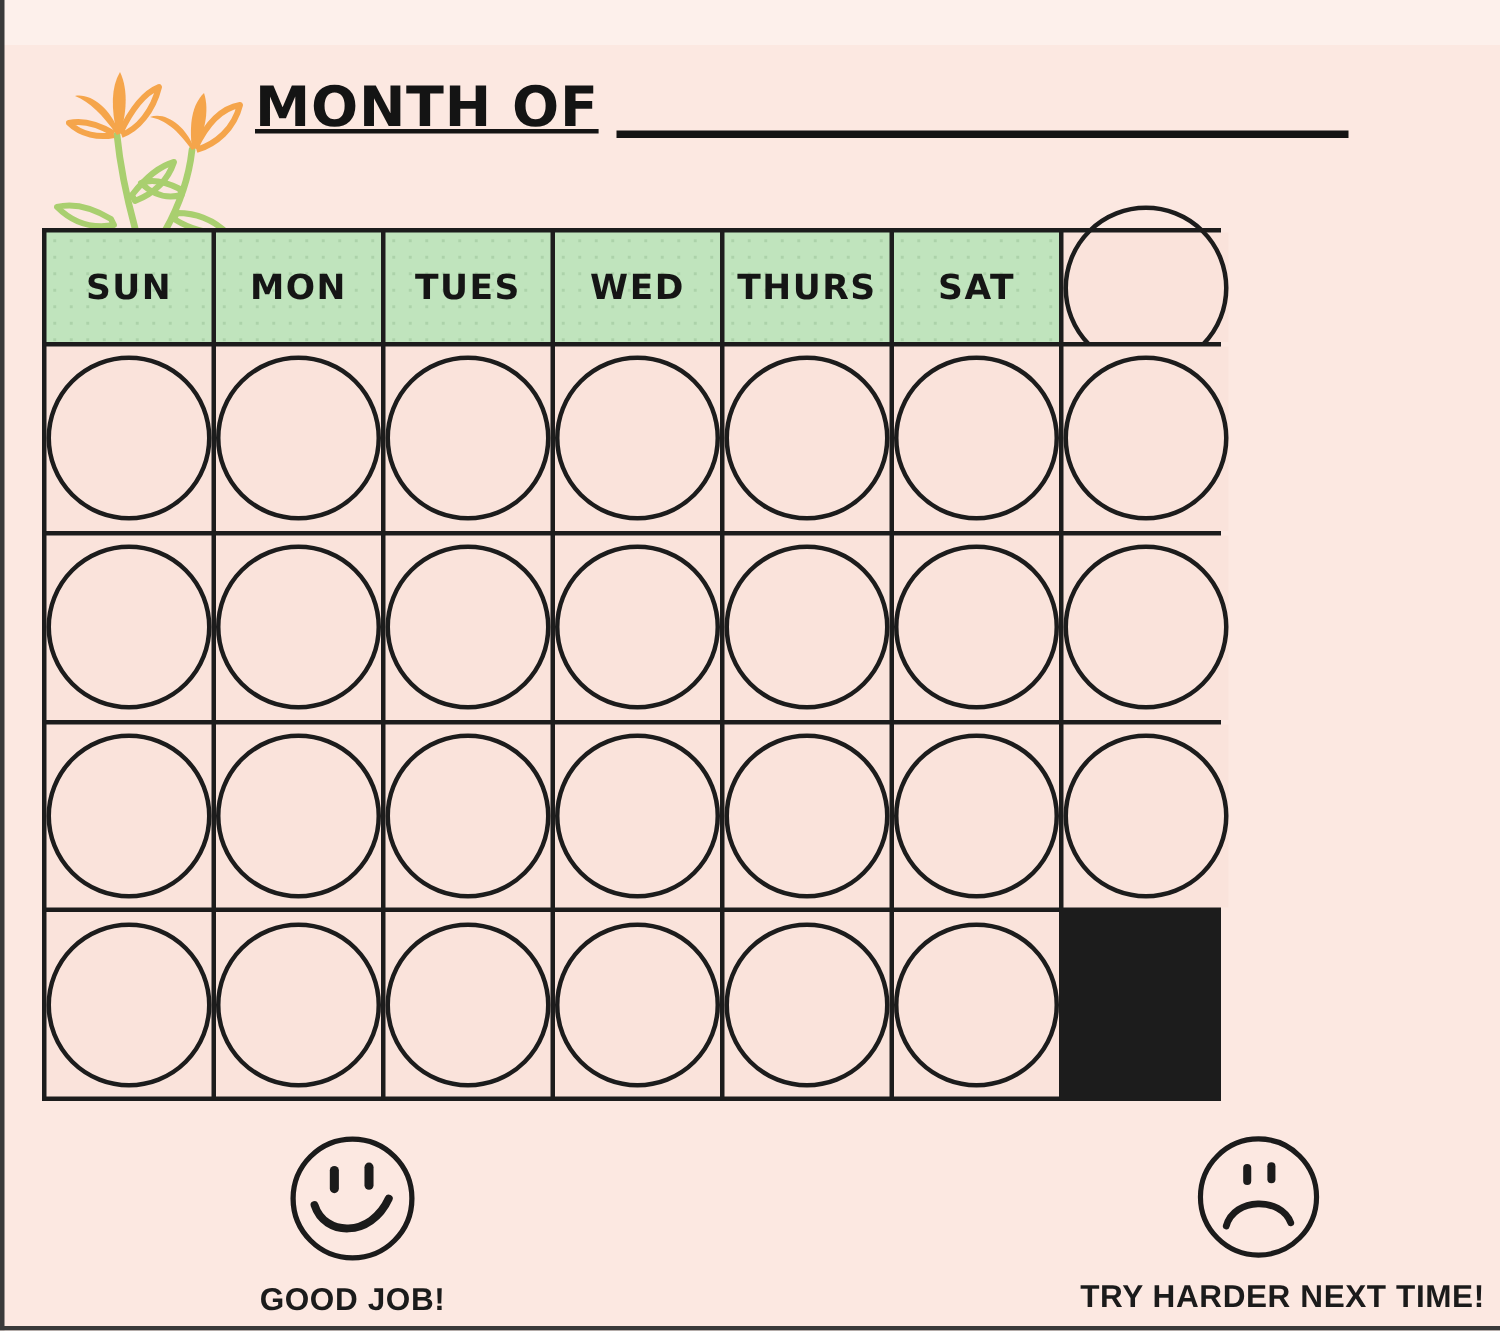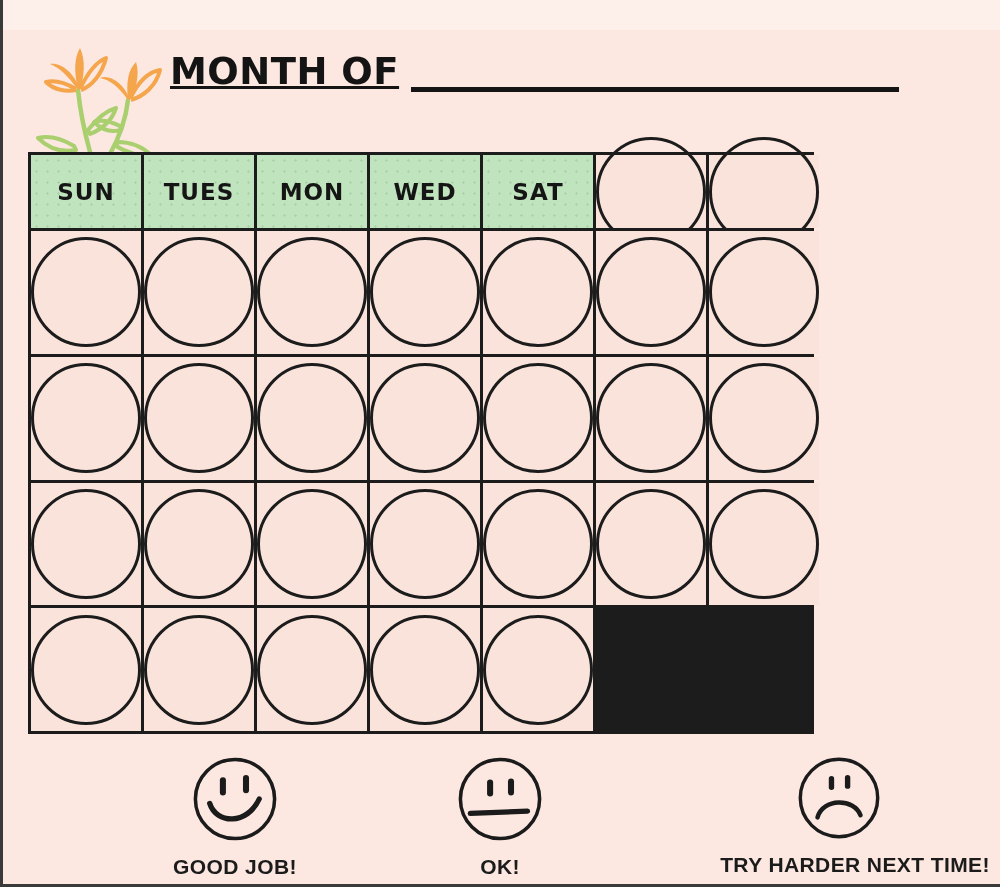--- a/index.html
+++ b/index.html
@@ -127,27 +127,30 @@
   </svg>
 
   <div class="title">MONTH OF</div>
   <div class="month-line"></div>
 
   <div class="calendar-grid">
       <div class="hcell">
         <span>SUN</span>
       </div>
       <div class="hcell">
+        <span>MON</span>
+      </div>
+      <div class="hcell">
         <span>TUES</span>
       </div>
       <div class="hcell">
-        <span>MON</span>
-      </div>
-      <div class="hcell">
         <span>WED</span>
+      </div>
+      <div class="hcell">
+        <span>THURS</span>
       </div>
       <div class="hcell">
         <span>SAT</span>
       </div>
       <div class="dcell">
         <div class="slot"></div>
       </div>
       <div class="dcell">
         <div class="slot"></div>
       </div>
@@ -234,29 +237,20 @@
   <div class="legend-item l1">
     <svg class="face" width="88" height="88" viewBox="0 0 80 80" fill="none">
       <circle cx="40" cy="40" r="36" stroke="#1b1b1b" stroke-width="3.2"></circle>
       <path d="M29 23 L29 34" stroke="#1b1b1b" stroke-width="5.5" stroke-linecap="round"></path>
       <path d="M50 21 L50 32" stroke="#1b1b1b" stroke-width="5.5" stroke-linecap="round"></path>
       <path d="M17 44 C23 63 51 64 62 40" stroke="#1b1b1b" stroke-width="4.8" stroke-linecap="round"></path>
     </svg>
     <div class="legend-label">GOOD JOB!</div>
   </div>
 
-  <div class="legend-item l2">
-    <svg class="face" width="88" height="88" viewBox="0 0 80 80" fill="none">
-      <circle cx="40" cy="40" r="36" stroke="#1b1b1b" stroke-width="3.2"></circle>
-      <path d="M31 25 L31 35" stroke="#1b1b1b" stroke-width="5.5" stroke-linecap="round"></path>
-      <path d="M50 24 L50 34" stroke="#1b1b1b" stroke-width="5.5" stroke-linecap="round"></path>
-      <path d="M13 53 L65 51" stroke="#1b1b1b" stroke-width="4.8" stroke-linecap="round"></path>
-    </svg>
-    <div class="legend-label">OK!</div>
-  </div>
 
   <div class="legend-item l3">
     <svg class="face" width="86" height="86" viewBox="0 0 80 80" fill="none">
       <circle cx="40" cy="40" r="36" stroke="#1b1b1b" stroke-width="3.2"></circle>
       <path d="M33 22 L33 30" stroke="#1b1b1b" stroke-width="5" stroke-linecap="round"></path>
       <path d="M48 21 L48 29" stroke="#1b1b1b" stroke-width="5" stroke-linecap="round"></path>
       <path d="M20 58 C25 40 54 40 60 56" stroke="#1b1b1b" stroke-width="4.2" stroke-linecap="round"></path>
     </svg>
     <div class="legend-label">TRY HARDER NEXT TIME!</div>
   </div>

